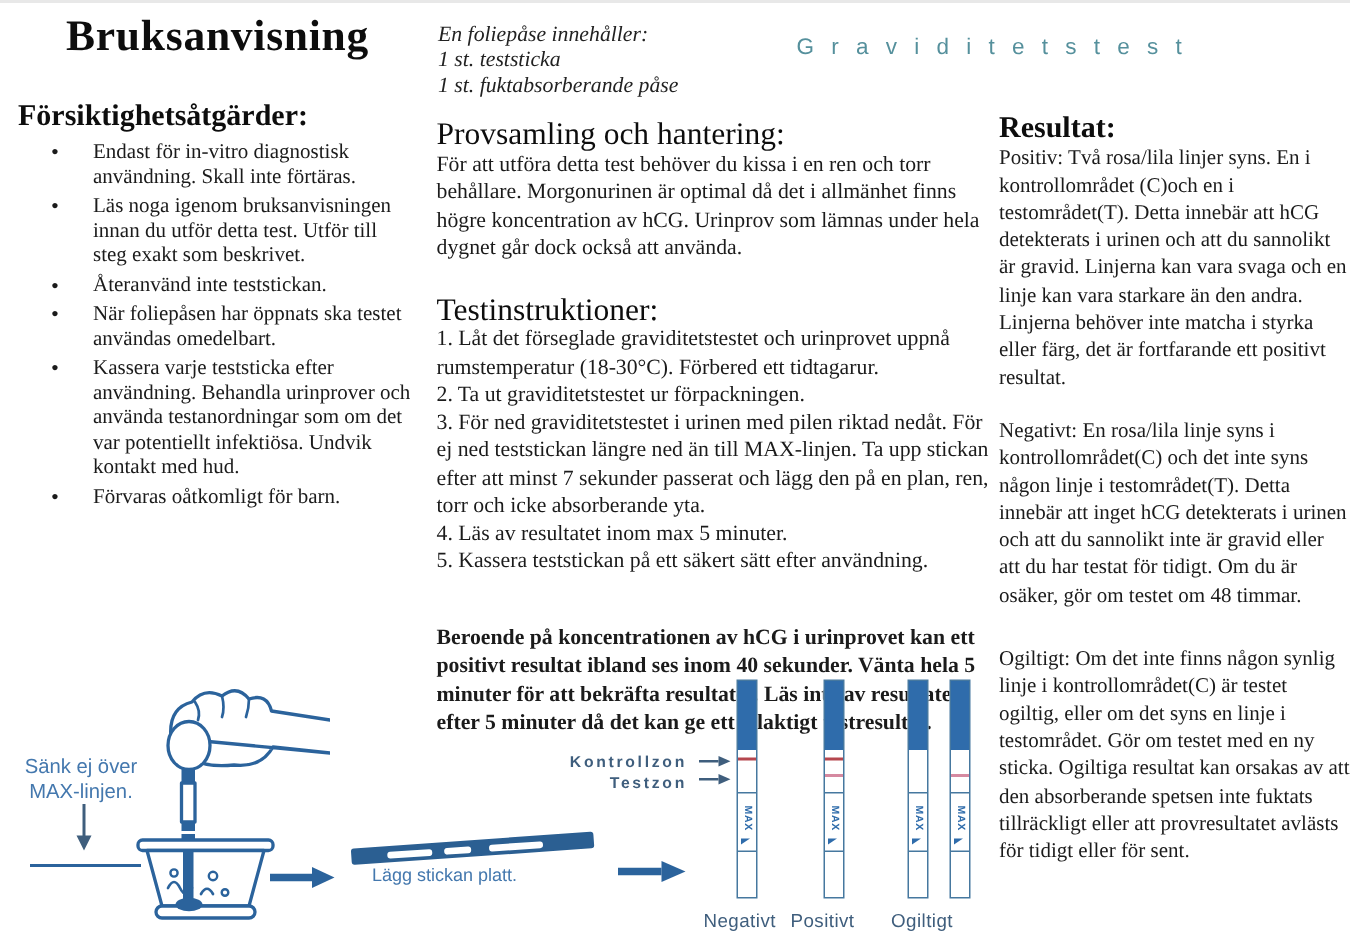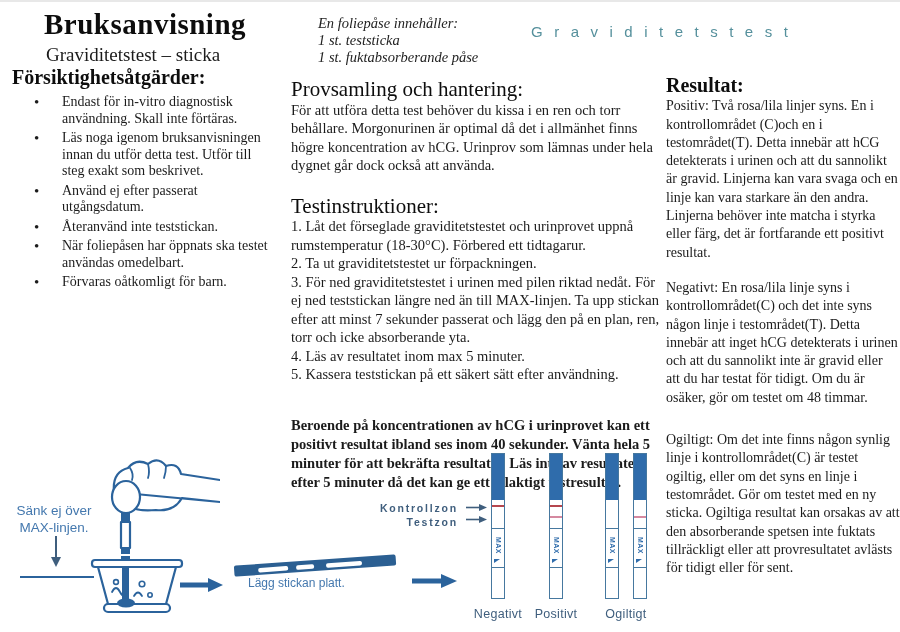--- a/index.html
+++ b/index.html
@@ -5,21 +5,21 @@
   html,body { margin:0; padding:0; background:#e8e8e8; }
   .page {
     position:relative; width:900px; height:632px; background:#ffffff;
     font-family:"Liberation Serif", serif; color:#1b1b1b; overflow:hidden;
     margin:2px auto;
   }
   
   .title-block { position:absolute; left:44px; top:6px; }
   .doc-title { font-size:29px; font-weight:bold; letter-spacing:0.5px; color:#0d0d0d; }
   .doc-subtitle { font-size:19px; margin-top:3px; margin-left:2px; }
-  .package-contents { position:absolute; left:318px; top:13px; font-style:italic; font-size:14.5px; line-height:17px; color:#222; }
+  .package-contents { position:absolute; left:292px; top:13px; font-style:italic; font-size:14.5px; line-height:17px; color:#222; }
   .brand { position:absolute; left:531px; top:21px; font-family:"Liberation Sans", sans-serif;
            font-size:15px; letter-spacing:11.5px; color:#55909c; white-space:nowrap; }
   
   .left-col { position:absolute; left:6px; top:64px; width:270px; }
   .left-col h2 { font-size:20px; font-weight:bold; margin:0 0 5px 6px; color:#0d0d0d; }
   .precautions { margin:0; padding:0; list-style:none; font-size:14px; line-height:16.5px; }
   .precautions li { position:relative; padding-left:56px; margin-bottom:3px; }
   .precautions li::before { content:"\2022"; position:absolute; left:28px; top:0; font-size:15px; }
 
   .mid-col { position:absolute; left:291px; top:78px; width:372px; font-size:14.5px; line-height:18.5px; }
@@ -60,51 +60,50 @@
   .strip .line.test { top:16px; background:#d589a0; }
   .strip .maxzone { position:relative; height:38px; border-bottom:1px solid #46789f; }
   .max-text { position:absolute; top:13px; left:50%; transform:translateX(-50%) rotate(90deg);
               font-family:"Liberation Sans", sans-serif; font-size:7px; font-weight:bold;
               color:#2f6cab; letter-spacing:0.5px; }
   .max-mark { position:absolute; bottom:4px; left:2px; width:0; height:0;
               border-top:4px solid #2f6cab; border-right:6px solid transparent; }
   .strip1 { left:491px; } .strip2 { left:549px; } .strip3 { left:605px; } .strip4 { left:633px; }
 
   .strip-label { position:absolute; top:605px; font-family:"Liberation Sans", sans-serif;
-                 font-size:12.5px; color:#3f5e7d; text-align:center; letter-spacing:0.3px; }
+                 font-size:12.5px; color:#3f5e7d; text-align:left; letter-spacing:0.3px; }
   .lbl-neg { left:469px; width:58px; }
   .lbl-pos { left:527px; width:58px; }
   .lbl-inv { left:594px; width:64px; }
 </style>
 </head>
 <body>
 
 <div class="page">
 
   <div class="title-block">
     <div class="doc-title">Bruksanvisning</div>
-    <div class="doc-subtitle">Graviditetstest – sticka</div>
   </div>
 
   <div class="package-contents">
     <div>En foliepåse innehåller:</div>
     <div>1 st. teststicka</div>
     <div>1 st. fuktabsorberande påse</div>
   </div>
 
   <div class="brand">Graviditetstest</div>
 
   <div class="left-col">
     <h2>Försiktighetsåtgärder:</h2>
     <ul class="precautions">
       <li>Endast för in-vitro diagnostisk användning. Skall inte förtäras.</li>
       <li>Läs noga igenom bruksanvisningen innan du utför detta test. Utför till steg exakt som beskrivet.</li>
-      <li>Använd ej efter passerat utgångsdatum.</li>
       <li>Återanvänd inte teststickan.</li>
       <li>När foliepåsen har öppnats ska testet användas omedelbart.</li>
+      <li>Kassera varje teststicka efter användning. Behandla urinprover och använda testanordningar som om det var potentiellt infektiösa. Undvik kontakt med hud.</li>
       <li>Förvaras oåtkomligt för barn.</li>
     </ul>
   </div>
 
   <div class="mid-col">
     <h2 class="mid-heading">Provsamling och hantering:</h2>
     <div>För att utföra detta test behöver du kissa i en ren och torr behållare.  Morgonurinen är optimal då det i allmänhet finns högre koncentration av hCG. Urinprov som lämnas under hela dygnet går dock också att använda.</div>
 
     <h2 class="mid-heading instructions-heading">Testinstruktioner:</h2>
     <div class="steps">

